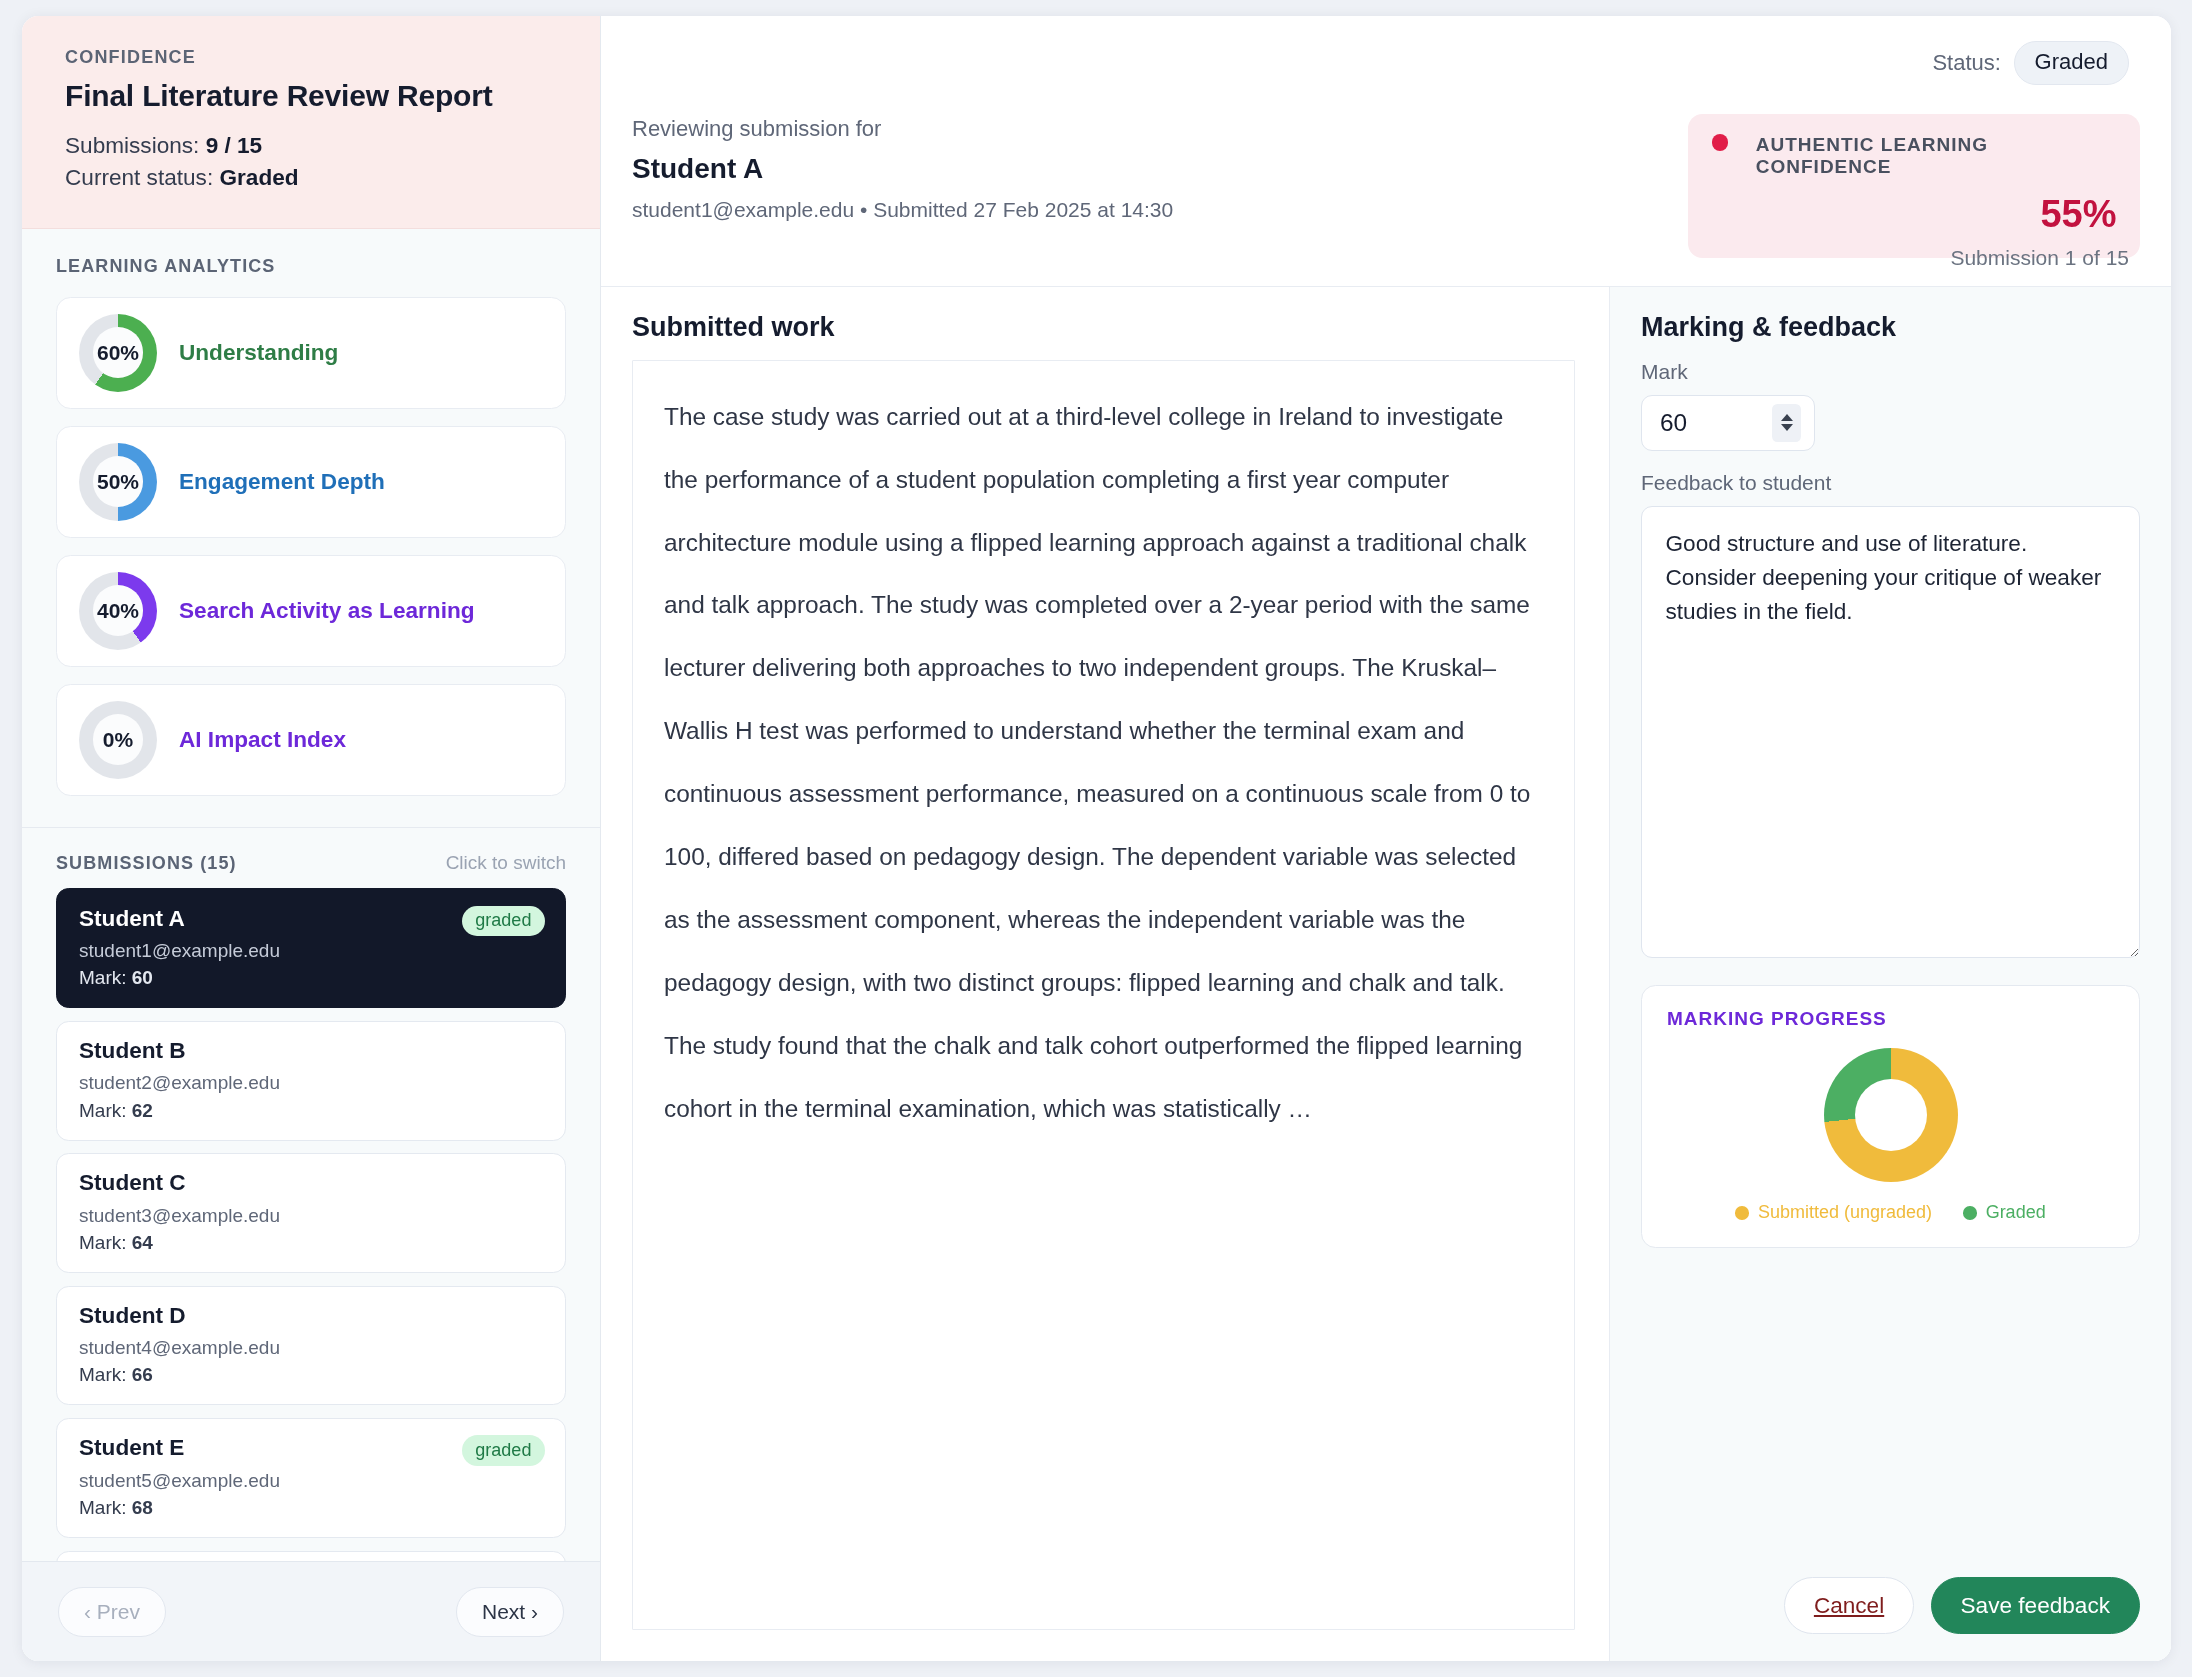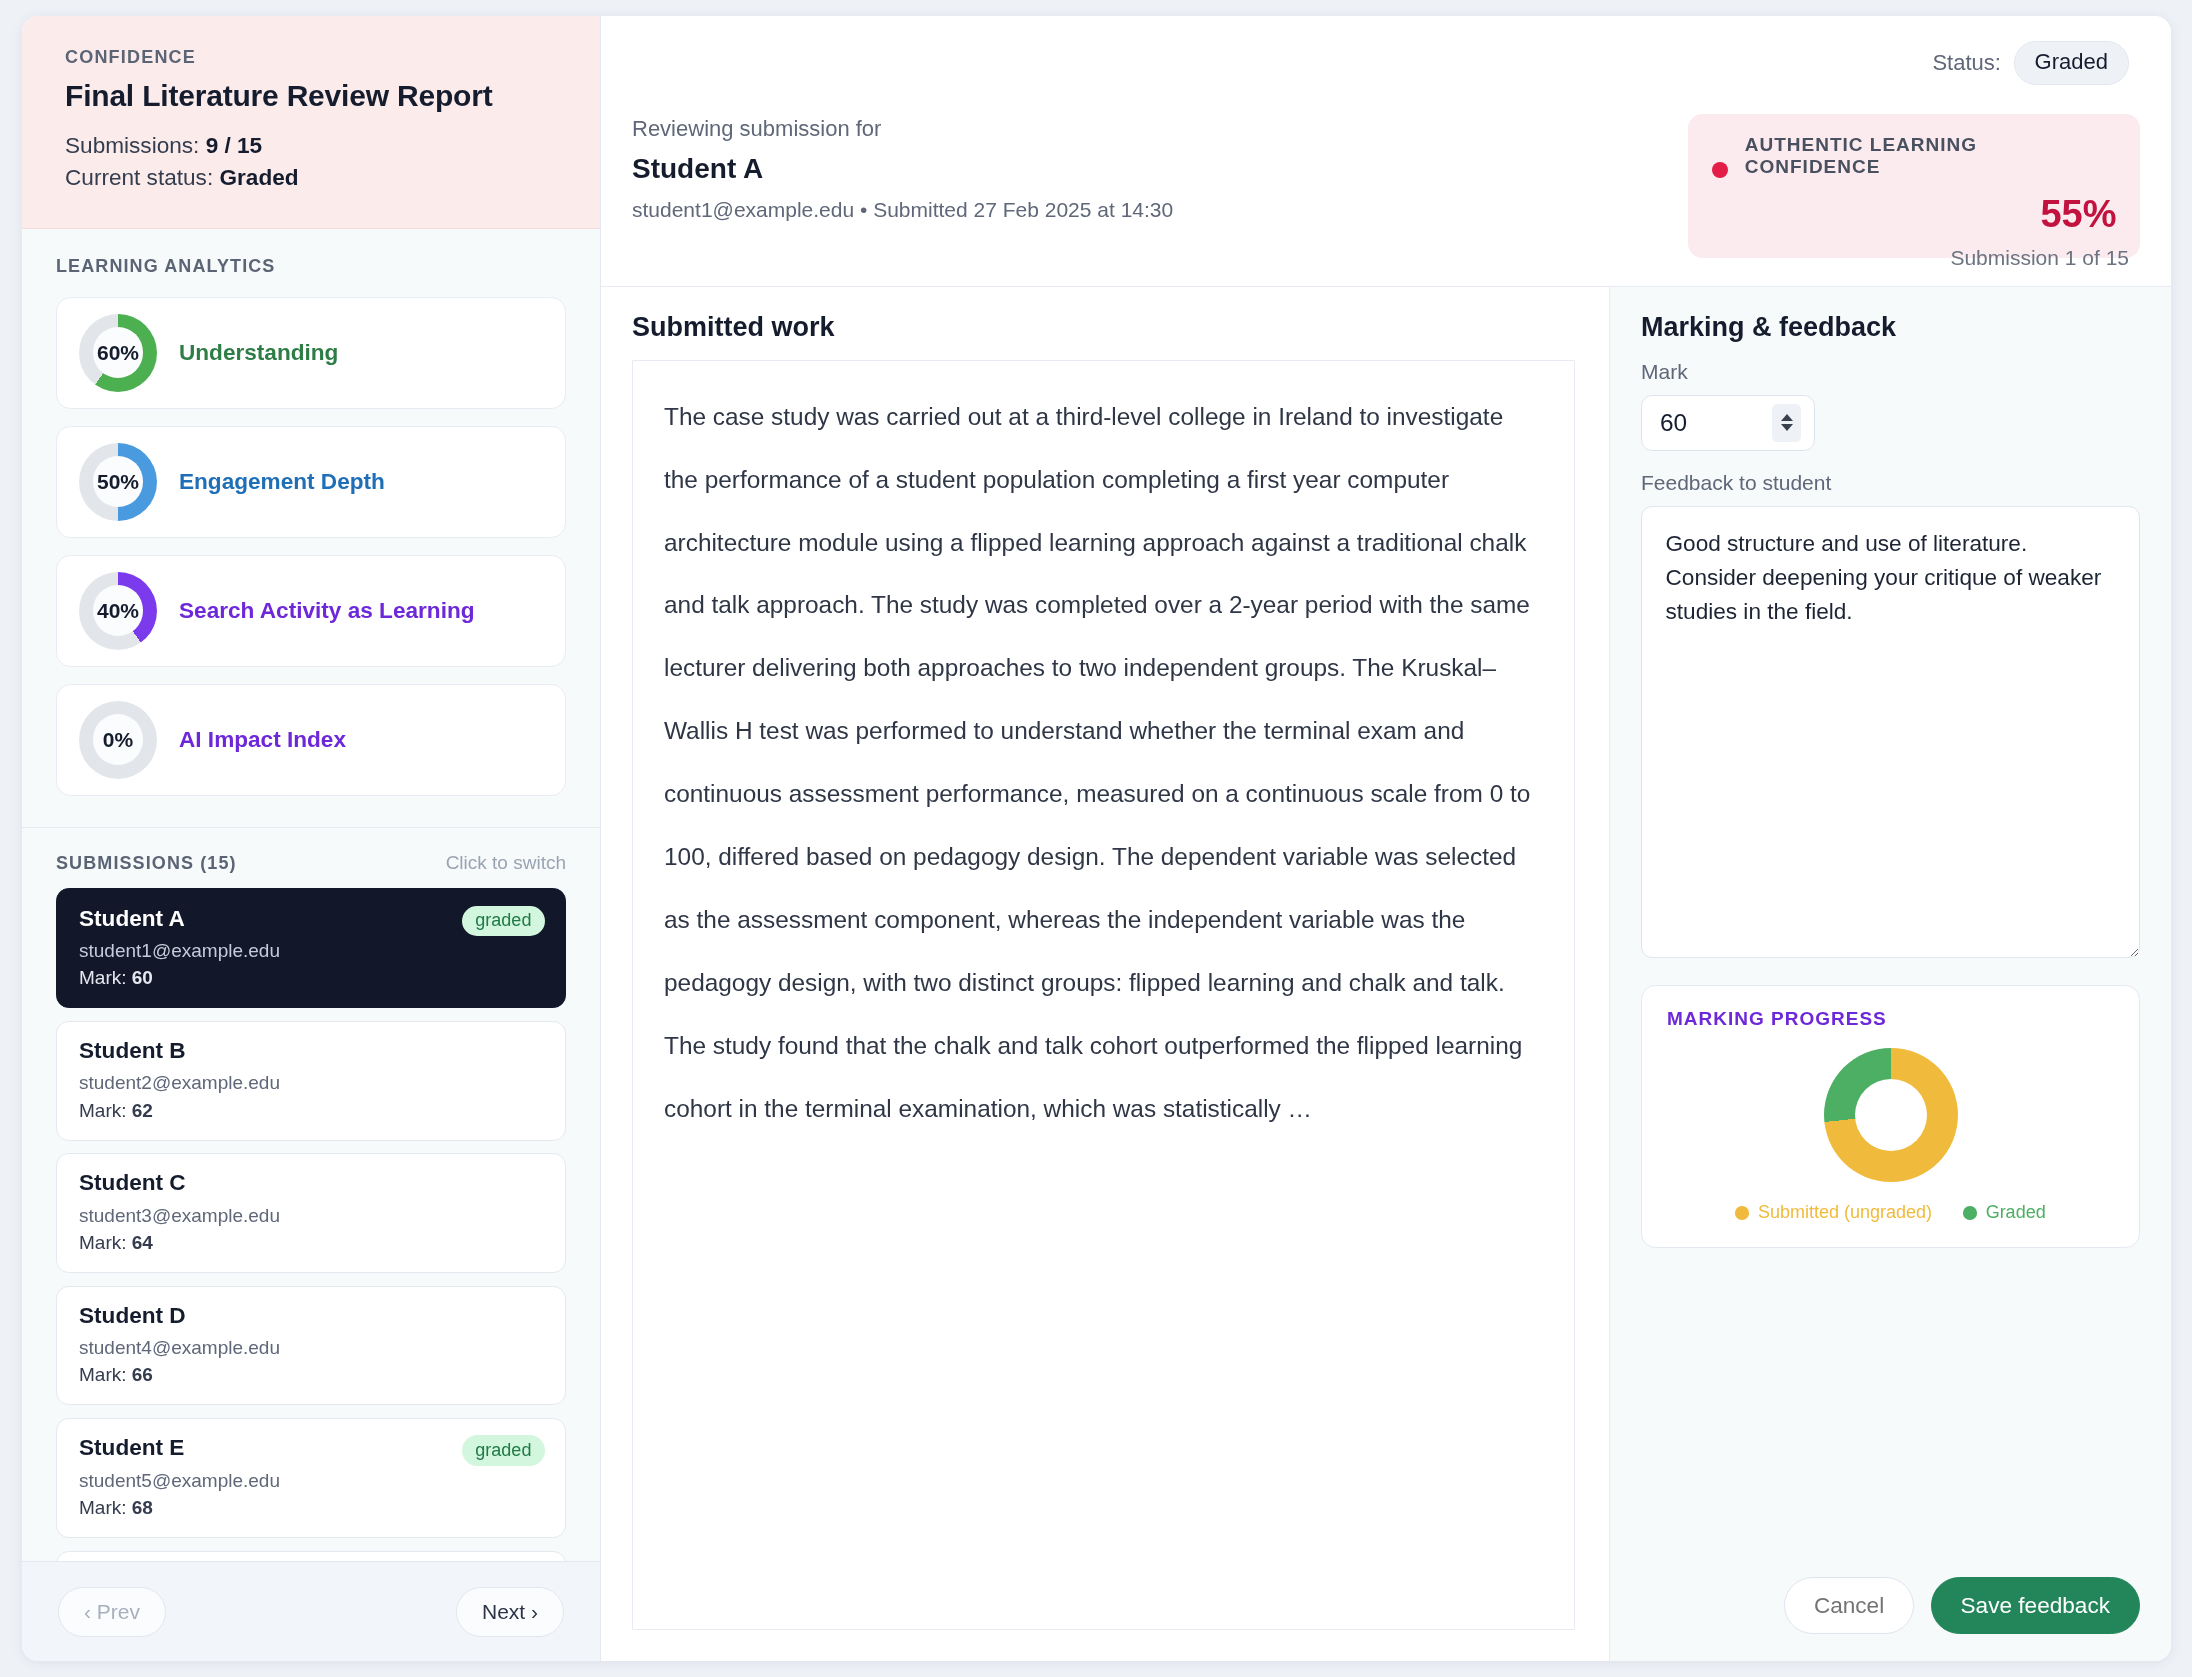--- a/index.html
+++ b/index.html
@@ -179,21 +179,21 @@
   }
   .review-meta { font-size: 21px; color: #5f6778; }
 
   .conf-card {
     position: absolute; right: 31px; top: 98px;
     width: 452px;
     background: #fbeaee;
     border-radius: 14.5px;
     padding: 20px 23.5px 22px 23.5px;
   }
-  .conf-top { display: flex; align-items: flex-end; gap: 17px; }
+  .conf-top { display: flex; align-items: flex-start; gap: 28px; }
   .conf-dot {
     width: 16.3px; height: 16.3px; border-radius: 50%;
     background: #e11d48; flex: 0 0 16.3px;
   }
   .conf-title {
     font-size: 19px; font-weight: 700; letter-spacing: 1px;
     color: #49505f;
   }
   .conf-value {
     text-align: right; font-size: 38px; font-weight: 700;
@@ -308,21 +308,21 @@
   .actions {
     margin-top: auto;
     display: flex; justify-content: flex-end; gap: 16.3px;
     padding-bottom: 27px;
   }
   .btn {
     font-size: 22.6px; font-family: inherit; cursor: pointer;
     border-radius: 904px; padding: 14.5px 29px;
   }
   .btn-cancel {
-    background: #ffffff; border: 0.9px solid #dfe5ee; color: #737373;
+    background: #ffffff; border: 0.9px solid #dfe5ee; color: #7f1d1d; text-decoration: underline;
   }
   .btn-save {
     background: #22865a; border: 0.9px solid #22865a; color: #ffffff;
   }
 </style>
 </head>
 <body>
 
 <div class="app">
 

